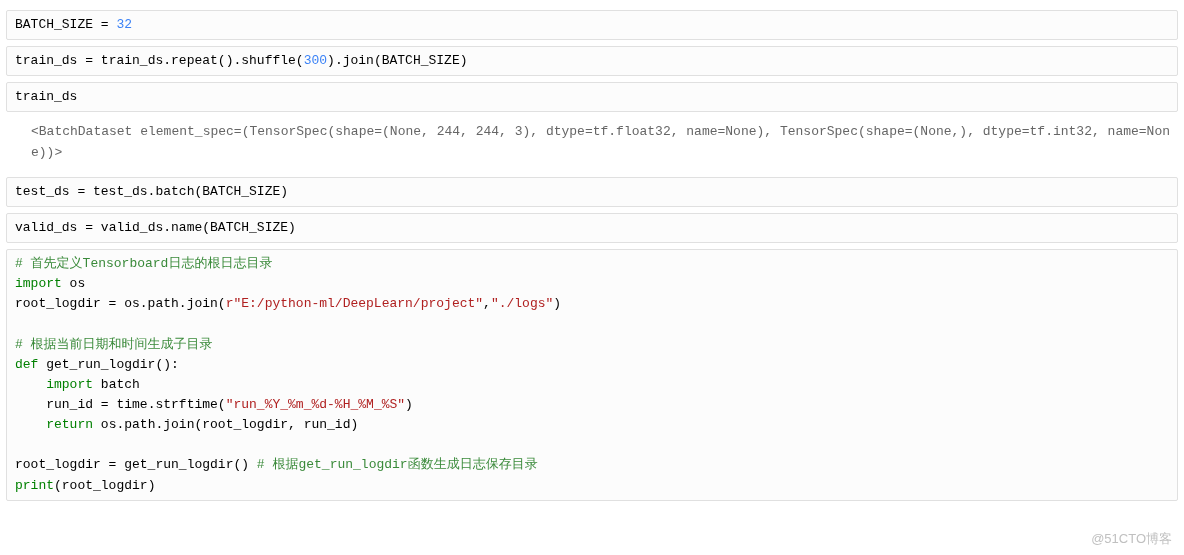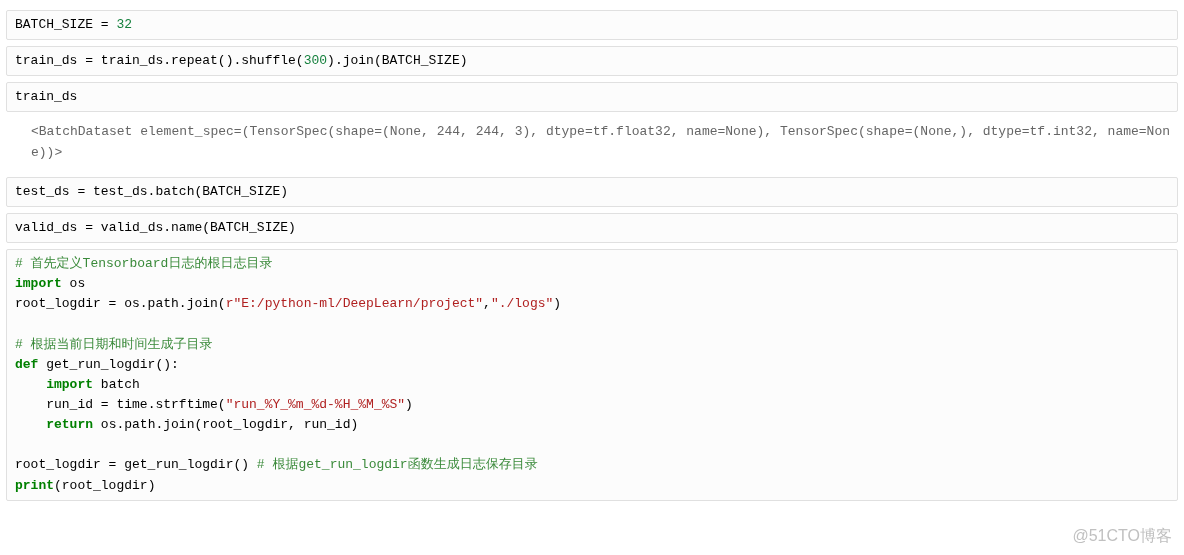--- a/index.html
+++ b/index.html
@@ -24,30 +24,30 @@
     border: none;
     background: transparent;
     padding: 4px 8px;
     margin: 4px 2px 10px 19px;
     white-space: pre-wrap;
     color: #000;
     word-break: break-all;
   }
   .t  { color: #000; }       
   .op { color: #000; }       
-  .nm { color: #15803d; }    
-  .kw { color: #008000; font-weight: bold; }       
+  .nm { color: #3b82f6; }    
+  .kw { color: #008000; font-weight: normal; }       
   .st { color: #b02020; }    
   .cm { color: #3a8a3a; } 
   .oc { color: #666; }       
   .watermark {
     position: fixed;
     right: 12px;
     bottom: 6px;
-    font-size: 16px;
+    font-size: 13px;
     color: #c0c0c0;
     font-family: sans-serif;
   }
 </style>
 </head>
 <body>
 
 <div class="cell"><span class="t">BATCH_SIZE</span><span class="op"> = </span><span class="nm">32</span></div>
 
 <div class="cell"><span class="t">train_ds</span><span class="op"> = </span><span class="t">train_ds.repeat().shuffle(</span><span class="nm">300</span><span class="t">).join(BATCH_SIZE)</span></div>

